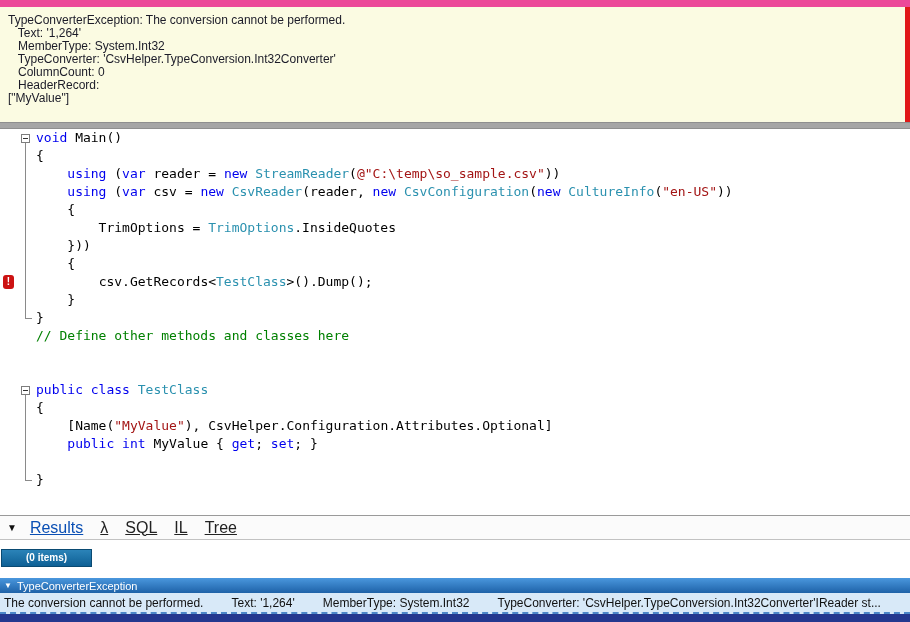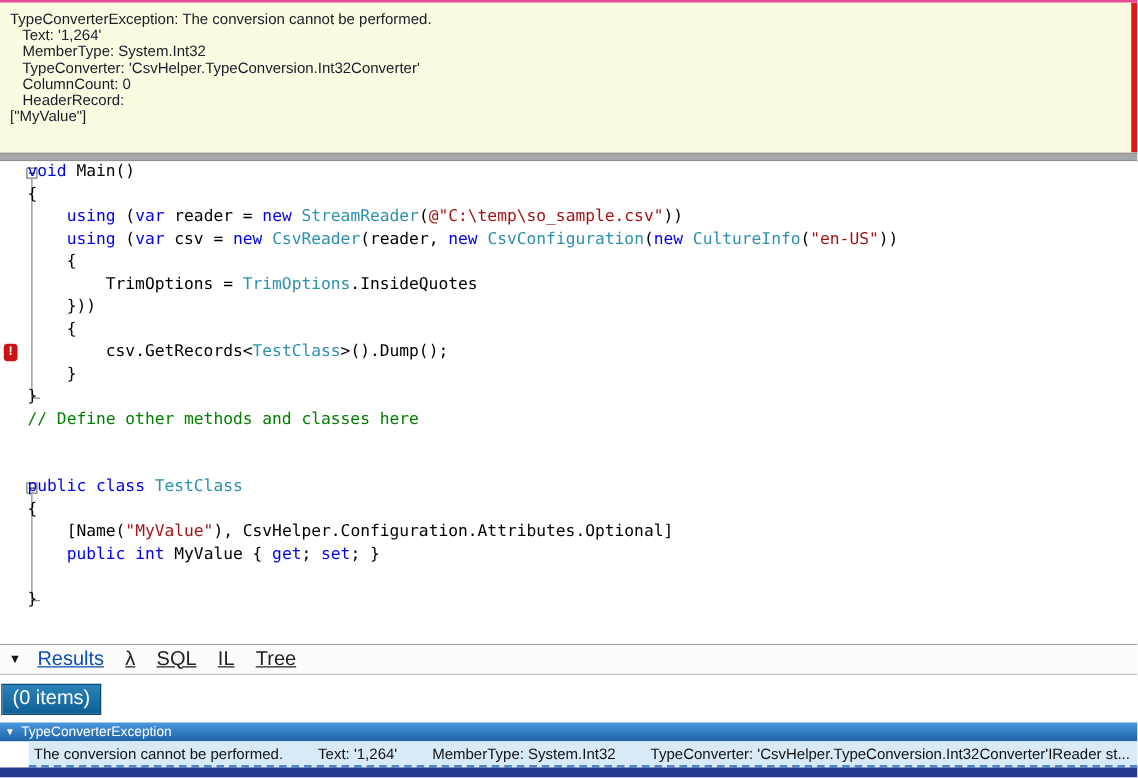--- a/index.html
+++ b/index.html
@@ -1,31 +1,31 @@
 <!DOCTYPE html>
 <html style="--c-kw: #0000ee; --c-typ: #2b91af; --c-str: #a31515; --c-com: #008000; --c-panel-yellow: #fbfbe2; --c-stripe-red: #e01717; --c-bottom-bar: #24388f;"><head>
 <meta charset="utf-8">
 <style>
   * { margin:0; padding:0; box-sizing:border-box; }
   html,body { width:910px; height:622px; overflow:hidden; background:#fff;
               font-family:"Liberation Sans", sans-serif; }
 
   
   .exception-panel { position:relative; height:122px; background:var(--c-panel-yellow,#fbfbe2);
-                     border-top:2px solid #ec4899; padding:7px 12px 0 8px; overflow:hidden; }
+                     border-top:7px solid #ec4899; padding:7px 12px 0 8px; overflow:hidden; }
   .exc-line { font-size:12px; line-height:13px; white-space:pre; color:#1b1b28; }
   .red-stripe { position:absolute; right:0; top:0; width:5px; height:100%;
                 background:var(--c-stripe-red,#e01717); }
 
   .splitter { height:7px; background:#a6a6a6; border-top:1px solid #8f8f8f; border-bottom:1px solid #8f8f8f; }
 
   
   .editor { position:relative; height:386px; background:#fff;
             font-family:"DejaVu Sans Mono", monospace; font-size:13px; overflow:hidden; }
-  .code-lines { position:absolute; left:22px; top:0; right:0; }
+  .code-lines { position:absolute; left:36px; top:0; right:0; }
   .code-line { height:18px; line-height:18px; white-space:pre; color:#000; }
   .tok-kw  { color:var(--c-kw,#0000ee); }
   .tok-typ { color:var(--c-typ,#2b91af); }
   .tok-str { color:var(--c-str,#a31515); }
   .tok-com { color:var(--c-com,#008000); }
   .tok-pl  { color:#000; }
   .squiggle { text-decoration-style:wavy;
               text-decoration-color:#e00000; text-decoration-thickness:1px; text-underline-offset:2px; }
 
   .fold-margin { position:absolute; left:0; top:0; width:34px; height:100%; }
@@ -41,31 +41,31 @@
   
   .tabbar { height:25px; background:#fbfbfb; border-top:1px solid #9a9a9a; border-bottom:1px solid #c2c2c2;
             display:flex; align-items:center; padding-left:7px; }
   .tab-caret { font-size:10px; color:#111; margin-right:13px; cursor:pointer; }
   .tab { font-size:16px; color:#222; text-decoration:underline; margin-right:17px; cursor:pointer; }
   .tab.selected { color:#0a4fb4; }
 
   
   .results-area { height:38px; background:#fff; padding:7px 0 0 1px; }
   .items-badge { display:inline-block; background:linear-gradient(180deg,#2b83b8,#0e6095);
-                 border:1px solid #0a4a72; color:#fff; font-weight:normal; font-size:16px;
-                 padding:2px 8px 3px; cursor:pointer; }
+                 border:1px solid #0a4a72; color:#fff; font-weight:bold; font-size:10px;
+                 padding:2px 24px 3px; cursor:pointer; }
 
   .exc-header { height:15px; background:linear-gradient(180deg,#4a97dd,#1e62a8); color:#fff;
                 display:flex; align-items:center; padding-left:4px; cursor:pointer; }
   .exc-header .tri { font-size:8px; margin-right:5px; }
   .exc-header .ttl { font-size:11px; font-weight:normal; }
 
   .exc-row { height:21px; background:#d8e9f8; display:flex; align-items:center; white-space:nowrap;
              overflow:hidden; font-size:12px; color:#111; padding-left:4px;
-             border-bottom:2px dashed #4b87c9;margin-left:23px; }
+             border-bottom:2px dashed #4b87c9; }
   .exc-row .seg { margin-right:28px; flex:none; }
 
   .bottom-bar { height:8px; background:var(--c-bottom-bar,#24388f); }
 </style>
 </head>
 <body>
 
 <div class="exception-panel">
   <div>
       <div class="exc-line">TypeConverterException: The conversion cannot be performed.</div>

